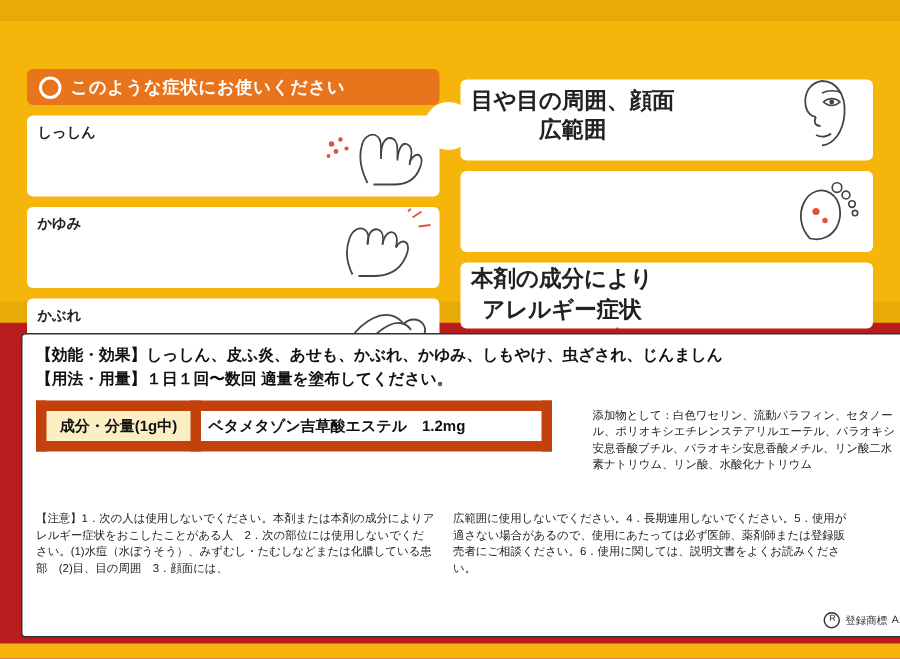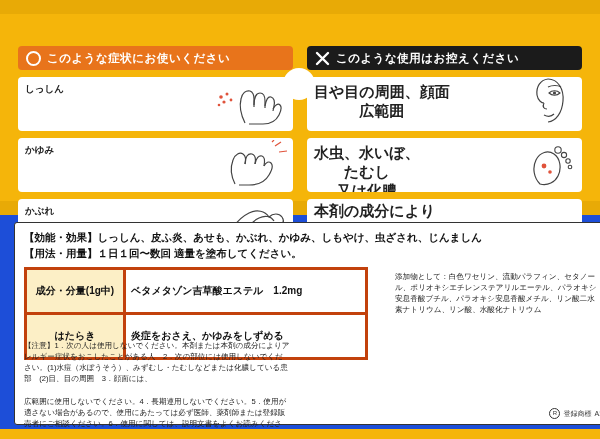--- a/index.html
+++ b/index.html
@@ -5,21 +5,21 @@
   html,body{margin:0;padding:0;}
   body{
     width:600px;height:439px;
     background:#ffffff;
     font-family:"Liberation Sans", sans-serif;
     overflow:hidden;
   }
   .page{
     position:relative;
     width:600px;height:439px;
-    background:#1d4ed8;
+    background:#b91c1c;
     box-sizing:border-box;
   }
   
   .top-band{
     position:absolute;left:0;top:0;width:600px;height:215px;
     background:#f5b50a;
   }
   .band-edge{
     position:absolute;left:0;width:600px;height:14px;background:#e8aa06;
   }
@@ -68,32 +68,32 @@
   .panel{
     position:absolute;left:14px;top:222px;width:600px;height:203px;
     background:#ffffff;border:1.5px solid #333;border-radius:3px;
     box-sizing:border-box;padding:7px 9px;
   }
   .line{font-size:10.5px;color:#111;line-height:1.5;font-weight:bold;}
   .tbl{
     margin-top:5px;width:344px;border-collapse:collapse;
   }
   .tbl td{
-    border:3px solid #c2410c;font-size:10px;padding:14px 5px;color:#111;
+    border:7px solid #c2410c;font-size:10px;padding:3px 5px;color:#111;
     font-weight:bold;
   }
   .tbl td.k{width:86px;background:#fcefc6;text-align:center;}
   .tbl td.v{background:#ffffff;margin-left:20px;}
   .addv{
     position:absolute;right:12px;top:48px;width:206px;font-size:7.6px;
     line-height:1.45;color:#222;
   }
   .caution{
     position:absolute;left:9px;top:117px;width:554px;
-    display:flex;gap:12px;flex-direction:column;
+    display:flex;gap:12px;
   }
   .caution .c1{width:266px;font-size:7.6px;line-height:1.45;color:#222;}
   .caution .c2{width:266px;font-size:7.6px;line-height:1.45;color:#222;}
   .regmark{
     position:absolute;right:10px;bottom:5px;font-size:7px;color:#333;
     display:flex;align-items:center;gap:3px;
   }
   .regmark .rr{
     display:inline-block;width:9px;height:9px;border:1px solid #333;
     border-radius:50%;font-size:6px;line-height:9px;text-align:center;
@@ -163,50 +163,39 @@
               <circle cx="36" cy="30" r="1.3" fill="#e0533b"></circle>
             </svg>
           </div>
         </div>
 
 
       </div>
     </div>
 
     <div class="col">
-      <div class="hdr avoid">
-        <span class="mark cross">
-          <svg width="15" height="15" viewBox="0 0 15 15">
-              <path d="M2 2 L13 13 M13 2 L2 13" stroke="#ffffff" stroke-width="2.4" stroke-linecap="round"></path>
-            </svg>
-        </span>
-        <span>このような使用はお控えください</span>
-      </div>
       <div class="grid">
 
         <div class="cell">
           <div class="lbl multi" style="white-space:pre-line">目や目の周囲、顔面
 広範囲</div>
           <div class="art">
             <svg width="64" height="50" viewBox="0 0 64 50">
               <path d="M34 4 C44 4 50 14 49 26 C48 38 42 46 34 47" fill="none" stroke="#444" stroke-width="1.2"></path>
               <path d="M34 4 C26 5 22 12 23 20 C24 26 28 28 30 28" fill="none" stroke="#444" stroke-width="1.2"></path>
               <path d="M30 28 C28 32 30 34 33 34" fill="none" stroke="#444" stroke-width="1.2"></path>
               <path d="M30 40 C34 42 38 41 40 39" fill="none" stroke="#444" stroke-width="1.2"></path>
               <path d="M35 18 C38 15 43 15 46 18 C43 21 38 21 35 18 Z" fill="none" stroke="#444" stroke-width="1.1"></path>
               <circle cx="40.5" cy="18" r="1.6" fill="#444"></circle>
               <path d="M34 12 C38 10 44 10 47 12" stroke="#444" stroke-width="1.1" fill="none"></path>
             </svg>
           </div>
         </div>
 
         <div class="cell">
-          <div class="lbl multi" style="white-space:pre-line">水虫、水いぼ、
-たむし
-又は化膿</div>
           <div class="art">
             <svg width="56" height="48" viewBox="0 0 56 48">
               <path d="M18 46 C12 40 10 30 14 22 C18 14 26 12 32 16 C38 20 40 30 36 38 C33 44 26 48 18 46 Z" fill="none" stroke="#444" stroke-width="1.2"></path>
               <circle cx="36" cy="12" r="3.2" fill="none" stroke="#444" stroke-width="1.1"></circle>
               <circle cx="42" cy="17" r="2.6" fill="none" stroke="#444" stroke-width="1.1"></circle>
               <circle cx="46" cy="23" r="2.2" fill="none" stroke="#444" stroke-width="1.1"></circle>
               <circle cx="48" cy="29" r="1.8" fill="none" stroke="#444" stroke-width="1.1"></circle>
               <circle cx="22" cy="28" r="2.4" fill="#e0533b"></circle>
               <circle cx="28" cy="34" r="1.8" fill="#e0533b"></circle>
             </svg>
@@ -231,24 +220,20 @@
   <div class="panel">
     <div class="line">【効能・効果】しっしん、皮ふ炎、あせも、かぶれ、かゆみ、しもやけ、虫ざされ、じんましん</div>
     <div class="line">【用法・用量】１日１回〜数回 適量を塗布してください。</div>
 
     <table class="tbl">
       <tbody>
           <tr>
         <td class="k">成分・分量(1g中)</td>
         <td class="v">ベタメタゾン吉草酸エステル　1.2mg</td>
       </tr>
-      <tr>
-        <td class="k">はたらき</td>
-        <td class="v">炎症をおさえ、かゆみをしずめる</td>
-      </tr>
     </tbody>
       </table>
 
     <div class="addv">添加物として：白色ワセリン、流動パラフィン、セタノール、ポリオキシエチレンステアリルエーテル、パラオキシ安息香酸ブチル、パラオキシ安息香酸メチル、リン酸二水素ナトリウム、リン酸、水酸化ナトリウム</div>
 
     <div class="caution">
       <div class="c1">【注意】1．次の人は使用しないでください。本剤または本剤の成分によりアレルギー症状をおこしたことがある人　2．次の部位には使用しないでください。(1)水痘（水ぼうそう）、みずむし・たむしなどまたは化膿している患部　(2)目、目の周囲　3．顔面には、</div>
       <div class="c2">広範囲に使用しないでください。4．長期連用しないでください。5．使用が適さない場合があるので、使用にあたっては必ず医師、薬剤師または登録販売者にご相談ください。6．使用に関しては、説明文書をよくお読みください。</div>
     </div>
 

